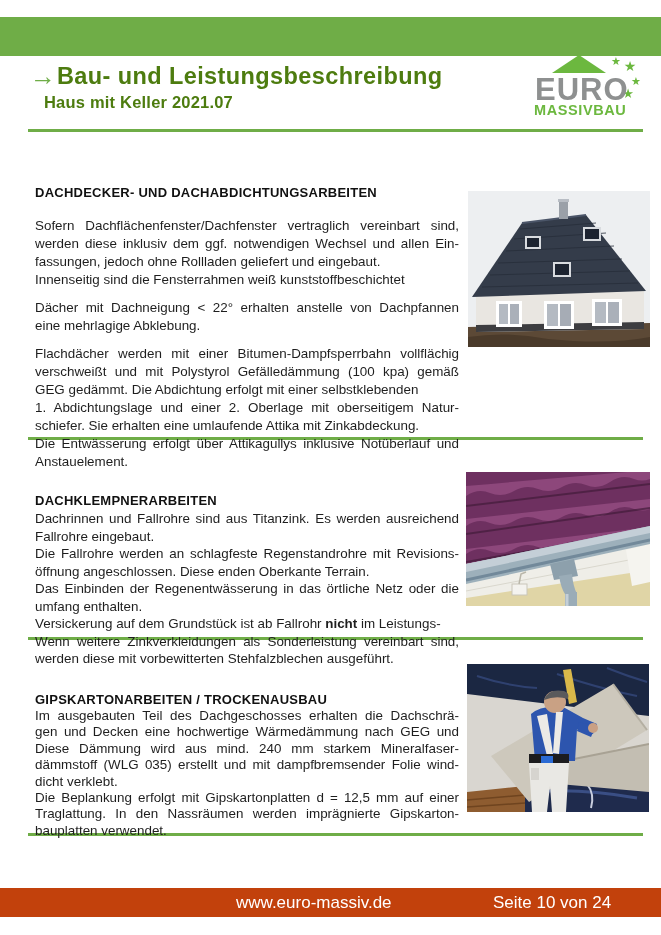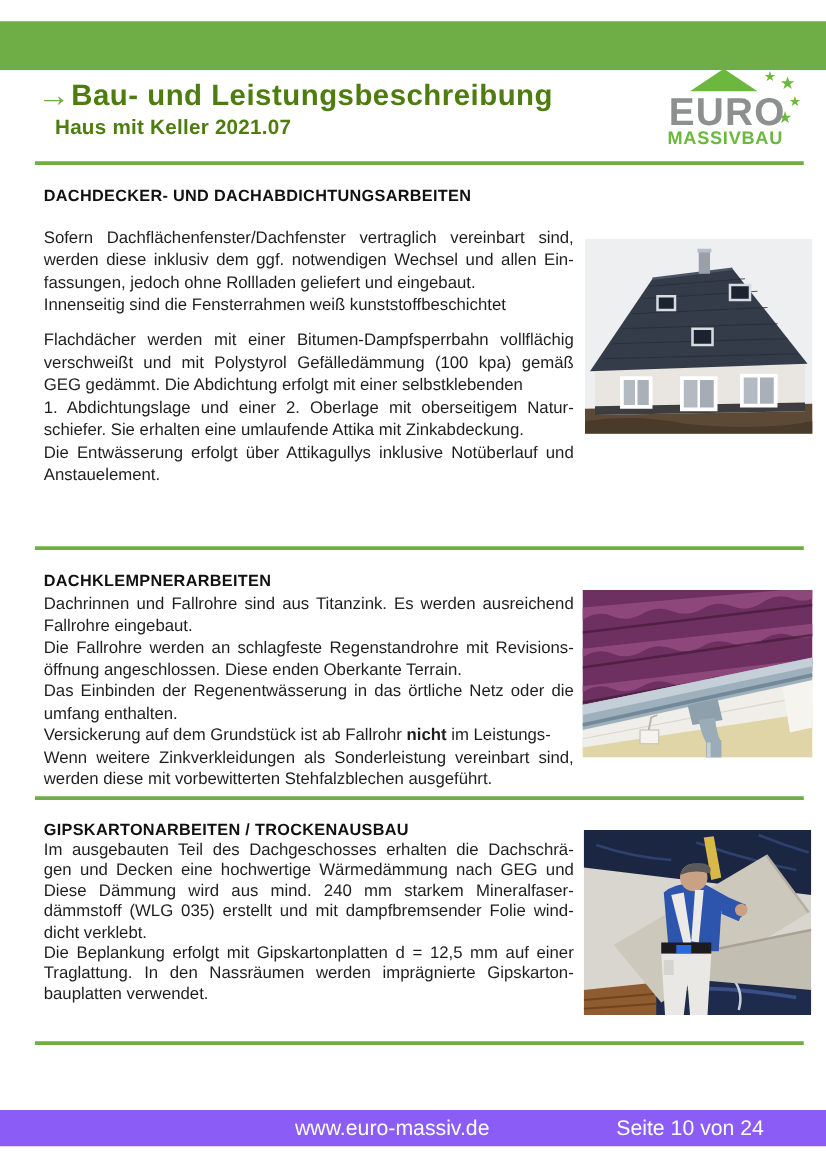--- a/index.html
+++ b/index.html
@@ -10,39 +10,39 @@
   }
   .topbar{position:absolute;left:0;top:17px;width:661px;height:39px;background:#6FAD47;}
   .titlewrap{position:absolute;left:30px;top:62px;}
   .titlerow{display:flex;align-items:flex-start;}
   .arrow{color:#6FAD47;font-size:26px;line-height:28px;font-weight:400;margin-right:1px;}
   .title{color:#4d7c0f;font-size:23.5px;font-weight:bold;line-height:28px;letter-spacing:0.4px;}
   .subtitle{color:#4d7c0f;font-size:16.5px;font-weight:bold;margin:3px 0 0 14px;letter-spacing:0.2px;}
   .logo{position:absolute;left:527px;top:52px;width:122px;height:66px;}
   .hr{position:absolute;left:28px;width:615px;height:3px;background:#6FAD47;}
   .hr1{top:129px;} .hr2{top:437px;} .hr3{top:637px;} .hr4{top:833px;}
-  section{position:absolute;left:35px;width:424px;color:#1e1e1e;}
+  section{position:absolute;left:35px;width:424px;color:#1e1e1e;margin-top:36px;}
   .s1{top:149px;} .s2{top:457px;} .s3{top:656px;}
   .heading{font-size:13px;font-weight:bold;color:#111;letter-spacing:0.25px;line-height:16px;white-space:nowrap;}
   .s1 .body{margin-top:16px;}
   .s2 .body{margin-top:1px;}
   .s3 .body{margin-top:0px;}
   .body{font-size:13.4px;}
   .s1 .line{line-height:18px;}
   .s2 .line{line-height:17.5px;}
   .s3 .line{line-height:16.4px;}
   .para + .para{margin-top:10px;}
   .line{text-align:left;}
   .line.just{text-align:justify;text-align-last:justify;}
   figure{position:absolute;margin:0;padding:0;}
   .fig1{left:468px;top:191px;width:182px;height:156px;}
   .fig2{left:466px;top:472px;width:184px;height:134px;}
   .fig3{left:467px;top:664px;width:182px;height:148px;}
   figure svg{display:block;width:100%;height:100%;}
-  .footerbar{position:absolute;left:0;top:888px;width:661px;height:29px;background:#8b5cf6;color:#fff;}
+  .footerbar{position:absolute;left:0;top:888px;width:661px;height:29px;background:#c2410c;color:#fff;}
   .footerbar span{position:absolute;top:4px;font-size:17px;line-height:21px;}
   .site{left:236px;}
   .pagenum{left:493px;}
 </style>
 </head>
 <body>
 
 <div class="topbar"></div>
 
 <div class="titlewrap">
@@ -73,20 +73,24 @@
 <div class="hr hr4"></div>
 
 <section class="s1">
   <div class="heading">DACHDECKER- UND DACHABDICHTUNGSARBEITEN</div>
   <div class="body">
       <div class="para">
         <div class="line just">Sofern Dachflächenfenster/Dachfenster vertraglich vereinbart sind,</div>
         <div class="line just">werden diese inklusiv dem ggf. notwendigen Wechsel und allen Ein-</div>
         <div class="line">fassungen, jedoch ohne Rollladen geliefert und eingebaut.</div>
         <div class="line">Innenseitig sind die Fensterrahmen weiß kunststoffbeschichtet</div>
+      </div>
+      <div class="para">
+        <div class="line just">Dächer mit Dachneigung &lt; 22° erhalten anstelle von Dachpfannen</div>
+        <div class="line">eine mehrlagige Abklebung.</div>
       </div>
       <div class="para">
         <div class="line just">Flachdächer werden mit einer Bitumen-Dampfsperrbahn vollflächig</div>
         <div class="line just">verschweißt und mit Polystyrol Gefälledämmung (100 kpa) gemäß</div>
         <div class="line">GEG gedämmt. Die Abdichtung erfolgt mit einer selbstklebenden</div>
         <div class="line just">1. Abdichtungslage und einer 2. Oberlage mit oberseitigem Natur-</div>
         <div class="line">schiefer. Sie erhalten eine umlaufende Attika mit Zinkabdeckung.</div>
         <div class="line just">Die Entwässerung erfolgt über Attikagullys inklusive Notüberlauf und</div>
         <div class="line">Anstauelement.</div>
       </div>

